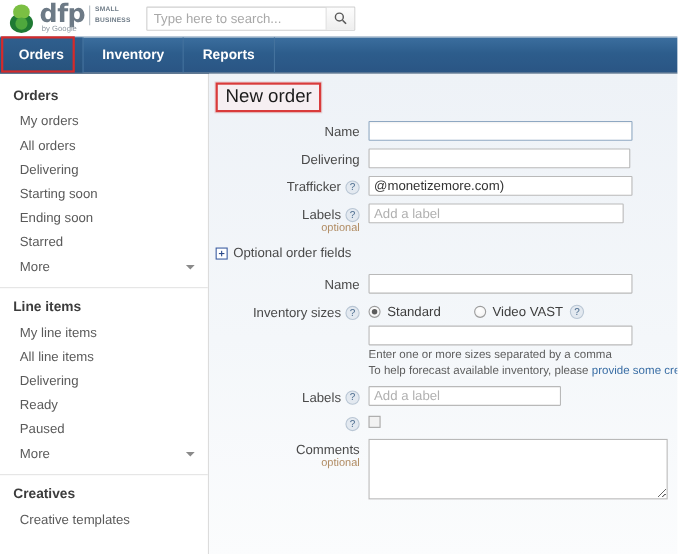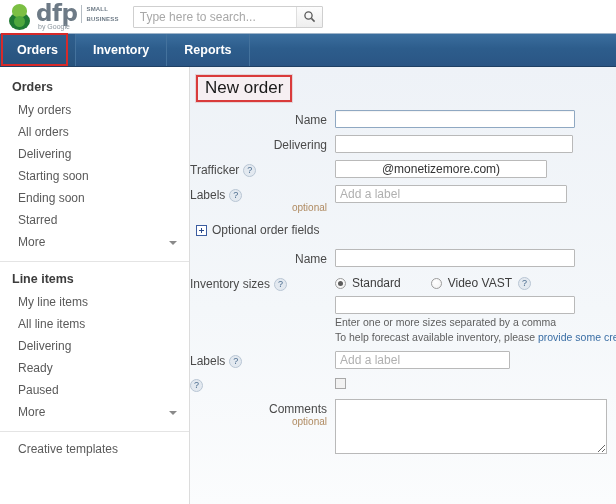--- a/index.html
+++ b/index.html
@@ -263,20 +263,21 @@
   }
   .flabel .opt {
     display: block;
     font-size: 10px;
     color: #b08b62;
     line-height: 11px;
   }
   .lbl-line {
     display: flex;
     align-items: center;
+    justify-content: flex-end;
     gap: 4px;
   }
   .help {
     display: inline-flex;
     align-items: center;
     justify-content: center;
     width: 13px;
     height: 13px;
     border-radius: 50%;
     background: #e3e9f0;
@@ -301,21 +302,21 @@
     outline: none;
     border-radius: 1px;
   }
   .finput::placeholder { color: #b0b0b0; }
   .finput.focused {
     border-color: #8fa8c2;
     box-shadow: inset 0 1px 1px rgba(0,0,0,0.05);
   }
   .w-name { width: 240px; }
   .w-adv { width: 238px; }
-  .w-traf { width: 212px; text-align: center; color: #333; }
+  .w-traf { width: 240px; color: #333; }
   .w-label { width: 232px; }
   .w-sizes { width: 240px; }
   .w-li-label { width: 175px; }
 
   .expander {
     display: flex;
     align-items: center;
     gap: 5px;
     padding: 3px 0 0 6px;
     cursor: pointer;
@@ -513,20 +514,21 @@
       <div class="side-item">
         <span>Paused</span>
       </div>
       <div class="side-item">
         <span>More</span>
         <span class="caret"></span>
       </div>
     </div>
 
     <div class="side-group">
+      <div class="side-head">Creatives</div>
       <div class="side-item">
         <span>Creative templates</span>
       </div>
     </div>
   </div>
 
   <div class="main">
 
     
     <div class="section-head-wrap">

